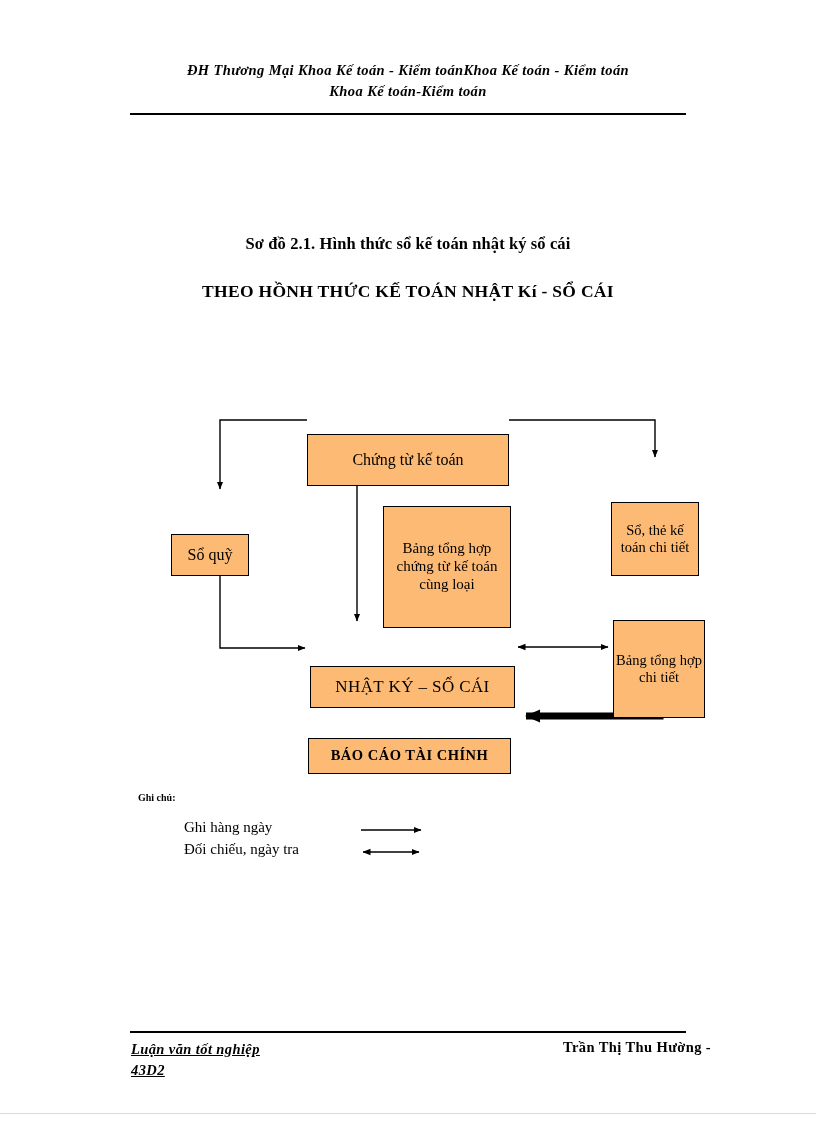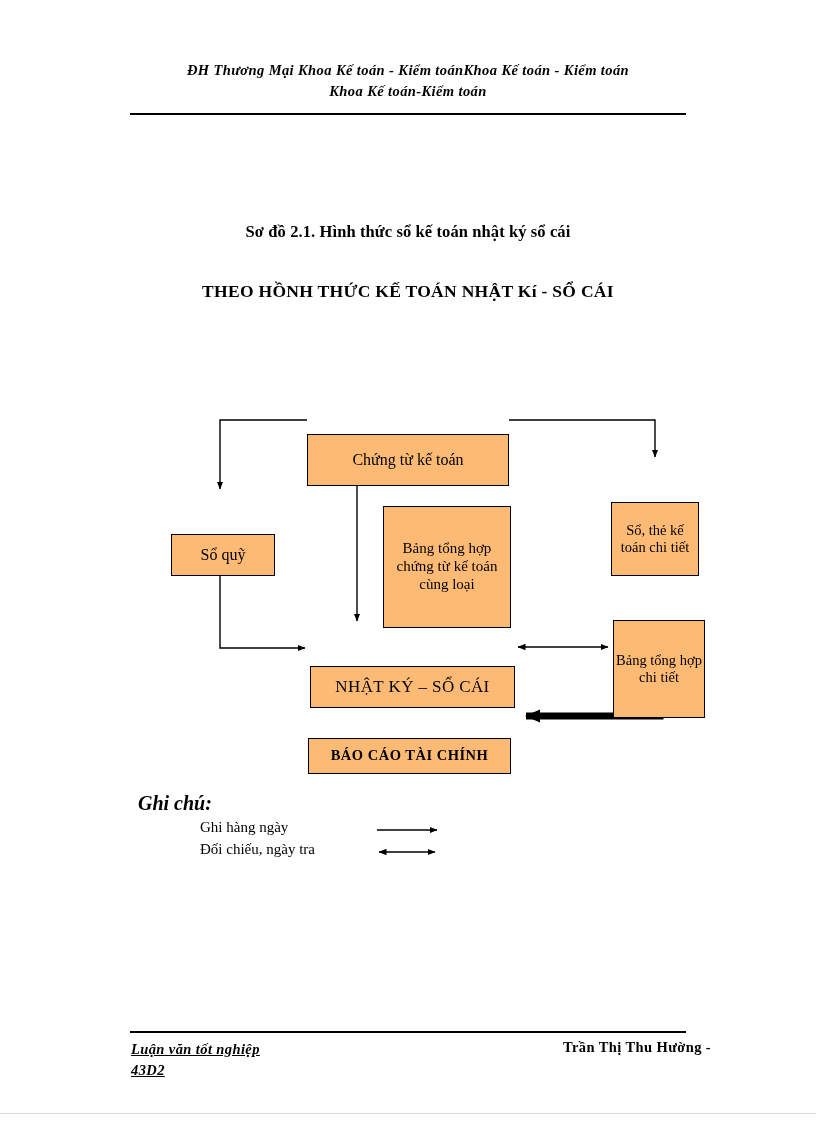--- a/index.html
+++ b/index.html
@@ -42,21 +42,21 @@
     top: 113px;
     width: 556px;
     height: 0;
     border-top: 2.5px solid #000;
   }
 
   
   #title-1 {
     position: absolute;
     left: 108px;
-    top: 222px;
+    top: 234px;
     width: 600px;
     text-align: center;
     font-weight: bold;
     font-size: 16.5px;
     letter-spacing: 0.1px;
     white-space: nowrap;
   }
   #title-2 {
     position: absolute;
     left: 108px;
@@ -90,21 +90,21 @@
     margin-top: 40px;
   }
   .node span {
     display: block;
     line-height: 1.18;
   }
 
   #n-chungtu      { left: 307px; top: 394px; width: 202px; height: 52px; }
   #n-chungtu span { font-size: 16px; }
 
-  #n-soquy        { left: 171px; top: 494px; width: 104px;  height: 42px; }
+  #n-soquy        { left: 171px; top: 494px; width: 78px;  height: 42px; }
   #n-soquy span   { font-size: 16px; }
 
   #n-bangtonghop  { left: 383px; top: 466px; width: 128px; height: 122px; }
   #n-bangtonghop span { font-size: 15px; }
 
   #n-sothe        { left: 611px; top: 462px; width: 88px;  height: 74px; }
   #n-sothe span   { font-size: 14.5px; }
 
   #n-bangchitiet  { left: 613px; top: 580px; width: 92px;  height: 98px; }
   #n-bangchitiet span { font-size: 14.5px; }
@@ -113,34 +113,32 @@
   #n-nhatky span  { font-size: 17px; letter-spacing: 0.4px; }
 
   #n-baocao       { left: 308px; top: 698px; width: 203px; height: 36px; font-family: Liberation Serif, serif; }
   #n-baocao span  { font-size: 14.5px; font-weight: bold; letter-spacing: 0.5px; }
 
   
   #legend-title {
     position: absolute;
     left: 138px;
     top: 792px;
-    font-style: italic;
-    font-weight: bold;
-    font-size: 20px;
+    font-weight: bold;
+    font-size: 10px;
   }
   #legend-rows {
     position: absolute;
     left: 184px;
     top: 819px;
     width: 260px;
   }
   .legend-row {
     position: relative;
     height: 22px;
-    margin-left: 16px;
   }
   .legend-label {
     position: absolute;
     left: 0;
     top: 0;
     font-size: 15px;
     white-space: nowrap;
   }
   .legend-art {
     position: absolute;

